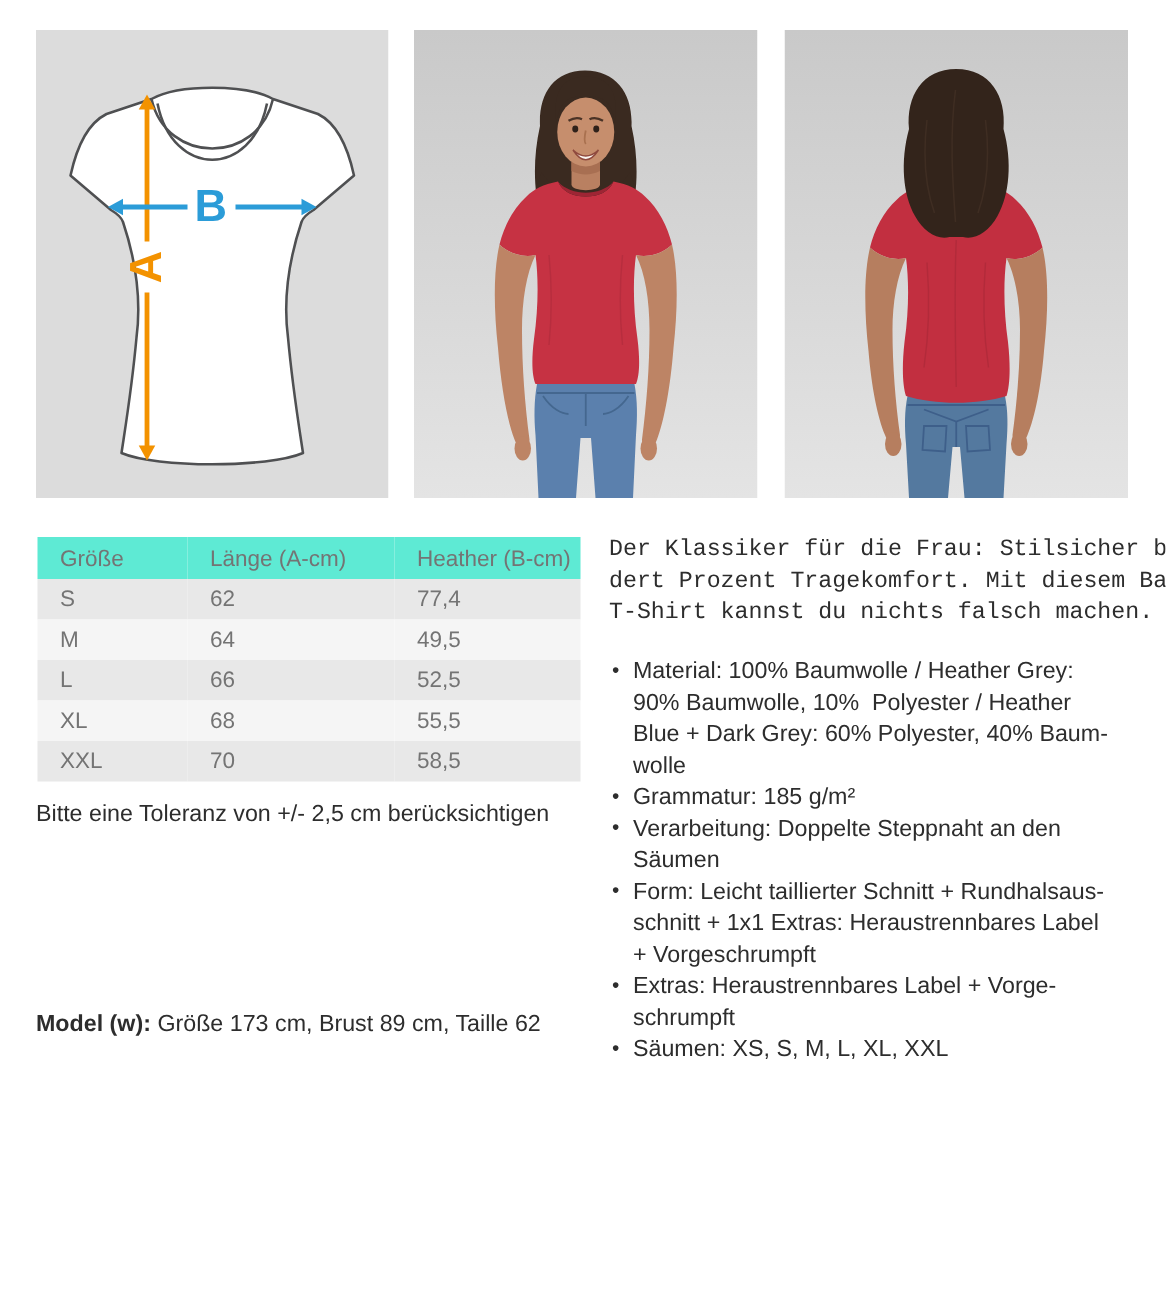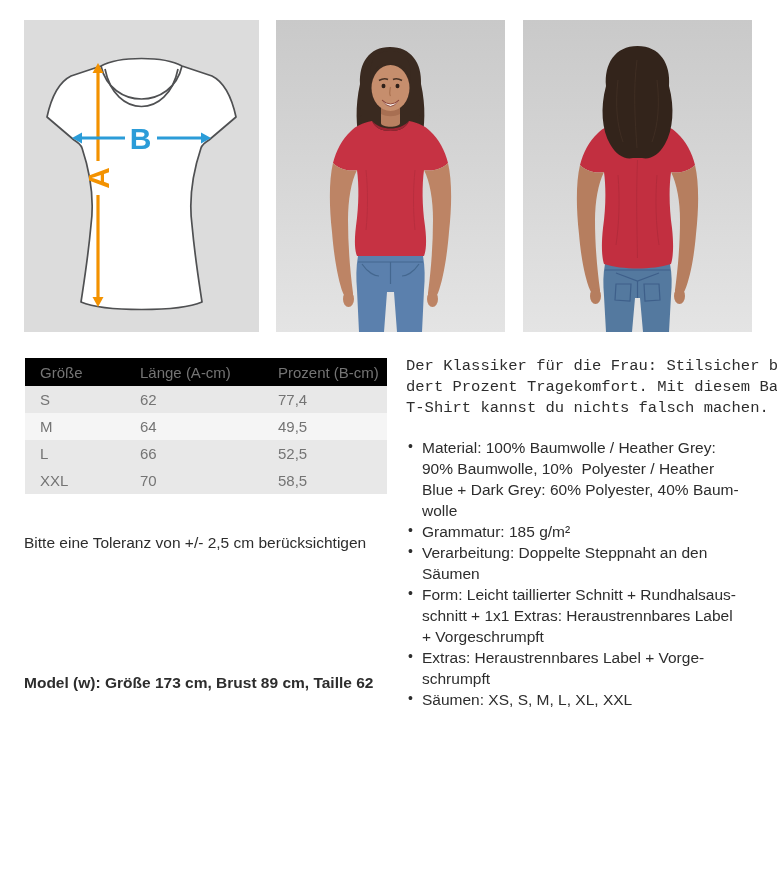--- a/index.html
+++ b/index.html
@@ -20,33 +20,33 @@
   .size-table {
     position:absolute; left:25px; top:358px; width:362px;
     border-collapse:collapse; font-size:15px; color:#747474;
     table-layout:fixed;
   }
   .size-table col.c1 { width:100px; }
   .size-table col.c2 { width:138px; }
   .size-table col.c3 { width:124px; }
   .size-table th {
     font-weight:normal; text-align:left; height:28px;
-    background:#000000; padding-left:15px;
+    background:#5eead4; padding-left:15px;
   }
   .size-table td { height:27px; padding-left:15px; }
   .size-table tr.row-odd  td { background:#e8e8e8; }
   .size-table tr.row-even td { background:#f5f5f5; }
 
   .tolerance {
     position:absolute; left:24px; top:534px;
     font-size:15.5px; color:#2d2d2d;text-align:right;
   }
   .model-info {
     position:absolute; left:24px; top:672px; width:372px;
-    font-size:15.5px; line-height:22px; color:#2d2d2d;font-weight:bold;
+    font-size:15.5px; line-height:22px; color:#2d2d2d;
   }
   .description {
     position:absolute; left:406px; top:356px; width:362px;
     font-size:15.5px; line-height:21px; color:#2d2d2d;
   }
   .description .intro { white-space:pre;font-family:Liberation Mono, monospace; }
   .description ul { list-style:none; margin-top:18px; }
   .description li { position:relative; padding-left:16px; }
   .description li .dot { position:absolute; left:2px; top:-1px; font-size:14px; }
   .description li .txt { display:block; white-space:pre; }
@@ -200,39 +200,44 @@
 <table class="size-table">
   <colgroup>
       <col class="c1">
       <col class="c2">
       <col class="c3">
     </colgroup>
   <thead>
     <tr>
       <th>Größe</th>
       <th>Länge (A-cm)</th>
-      <th>Prozent (B-cm)</th>
+      <th>Heather (B-cm)</th>
     </tr>
   </thead>
   <tbody>
     <tr class="row-odd">
       <td>S</td>
       <td>62</td>
       <td>77,4</td>
     </tr>
     <tr class="row-even">
       <td>M</td>
       <td>64</td>
       <td>49,5</td>
     </tr>
     <tr class="row-odd">
       <td>L</td>
       <td>66</td>
       <td>52,5</td>
     </tr>
+    <tr class="row-even">
+      <td>XL</td>
+      <td>68</td>
+      <td>55,5</td>
+    </tr>
     <tr class="row-odd">
       <td>XXL</td>
       <td>70</td>
       <td>58,5</td>
     </tr>
   </tbody>
 </table>
 
 <p class="tolerance">Bitte eine Toleranz von +/- 2,5 cm berücksichtigen</p>
 

